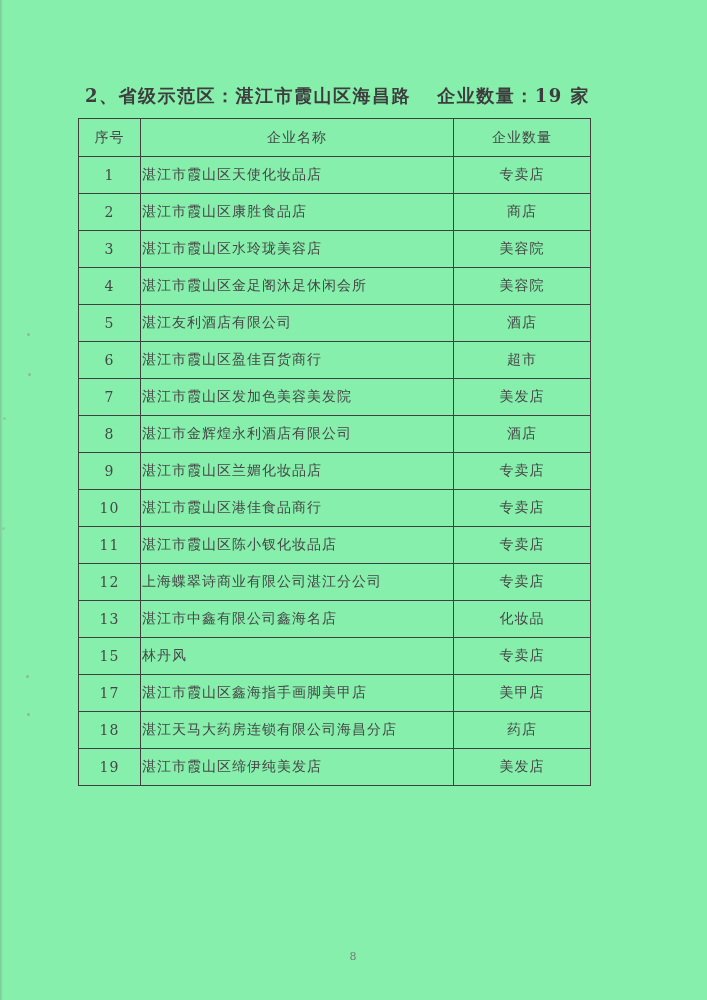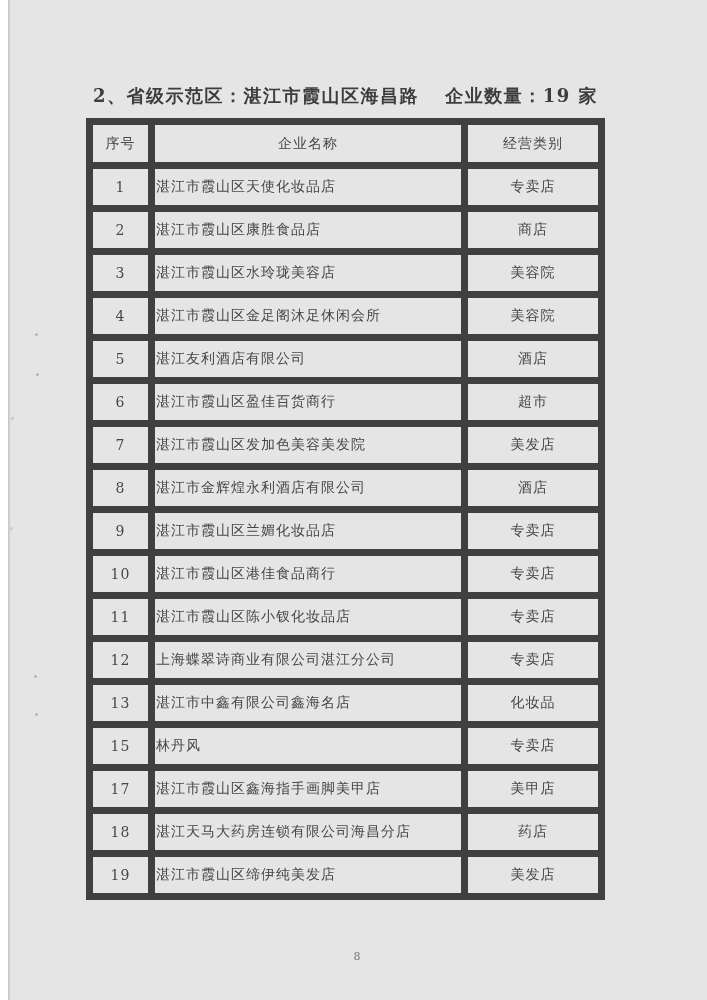--- a/index.html
+++ b/index.html
@@ -10,22 +10,21 @@
     width: 707px;
     height: 1000px;
     position: relative;
     background: #ffffff;
     font-family: "DejaVu Serif", serif;
     overflow: hidden;
   }
   .page {
     position: absolute;
     inset: 0;
-    background: #e5e5e5;
-    margin-left: 8px;
+    background: #86efac;
   }
   .scan-left-edge {
     position: absolute;
     left: 0; top: 0; bottom: 0;
     width: 3px;
     background: linear-gradient(to right, rgba(90,90,90,0.25), rgba(0,0,0,0));
     pointer-events: none;
   }
   .speck {
     position: absolute;
@@ -49,21 +48,21 @@
   }
   table.biz-table {
     position: absolute;
     left: 78px;
     top: 118px;
     width: 512px;
     border-collapse: collapse;
     table-layout: fixed;
   }
   .biz-table th, .biz-table td {
-    border: 7px solid #404040;
+    border: 1px solid #404040;
     font-size: 14px;
     color: #474747;
     font-weight: normal;
     text-align: center;
     letter-spacing: 1px;
     overflow: hidden;
     white-space: nowrap;
   }
   .biz-table th { height: 35px; }
   .biz-table td { height: 34px; }
@@ -101,21 +100,21 @@
   <table class="biz-table">
     <colgroup>
       <col style="width:62px">
       <col style="width:313px">
       <col style="width:137px">
     </colgroup>
     <thead>
       <tr>
         <th>序号</th>
         <th>企业名称</th>
-        <th>经营类别</th>
+        <th>企业数量</th>
       </tr>
     </thead>
     <tbody>
     <tr>
       <td class="cell-no">1</td>
       <td class="cell-name">湛江市霞山区天使化妆品店</td>
       <td class="cell-category">专卖店</td>
     </tr>
 
     <tr>

